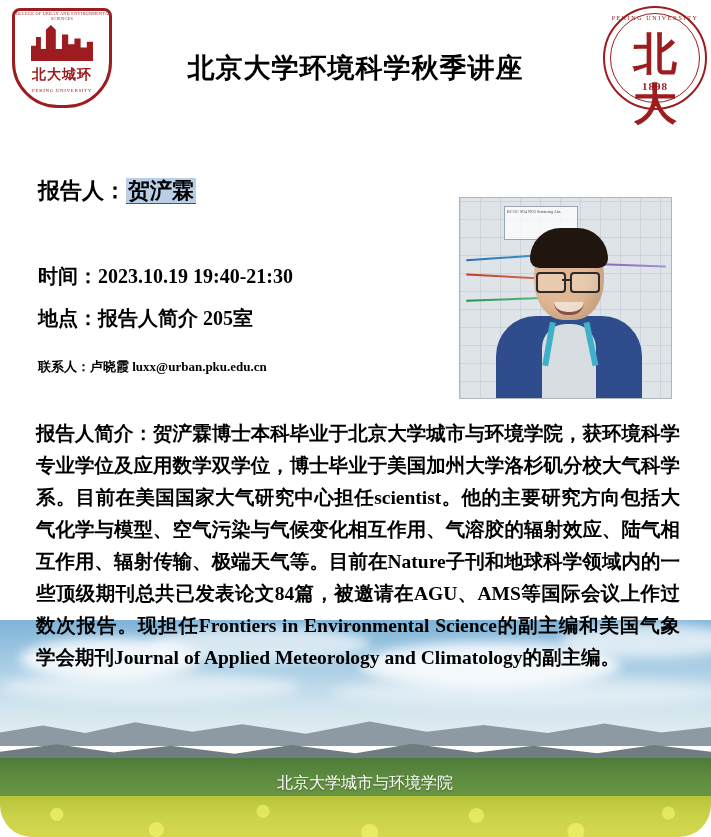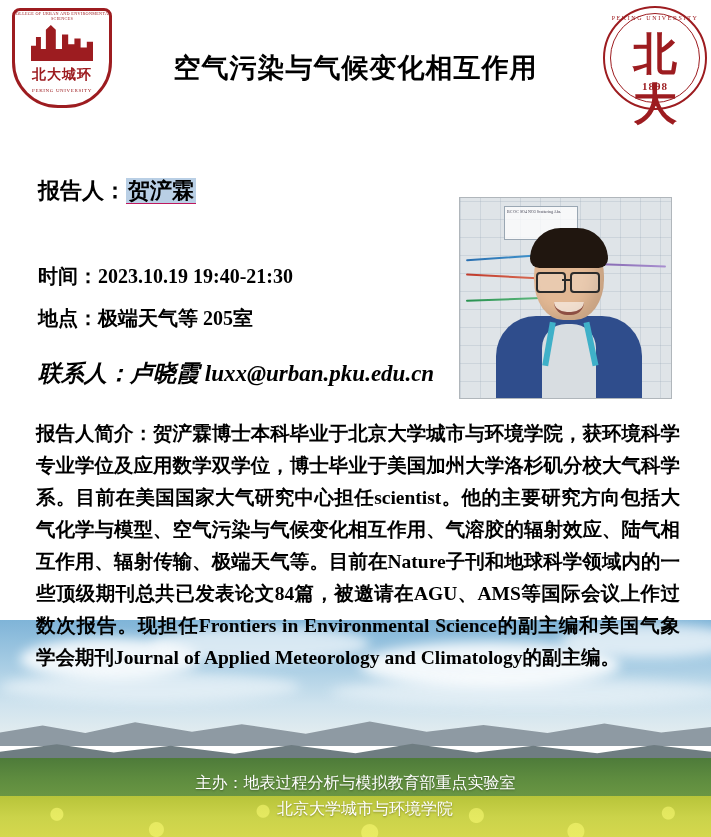--- a/index.html
+++ b/index.html
@@ -13,20 +13,21 @@
     font-family: "Liberation Serif", "DejaVu Serif", serif;
     overflow: hidden;
     position: relative;
   }
   .poster {
     position: relative;
     width: 711px;
     height: 837px;
     background: #ffffff;
     overflow: hidden;
+    border-radius: 32px;
   }
 
   
   .scenery {
     position: absolute;
     left: 0;
     top: 620px;
     width: 711px;
     height: 217px;
     overflow: hidden;
@@ -207,21 +208,21 @@
     left: 38px;
     font-size: 22px;
     color: #000;
     font-weight: bold;
     white-space: nowrap;
   }
   .line.topic   { top: 126px; }
   .line.speaker { top: 176px; }
   .line.time    { top: 263px; font-size: 20px; }
   .line.place   { top: 305px; font-size: 20px; }
-  .line.contact { top: 358px; font-size: 23px; font-style: italic; }
+  .line.contact { top: 358px; font-size: 13px; }
 
   .speaker-name {
     background: #b9cfe5;
     padding: 0 2px;
     border-bottom: 1px solid #be185d;
   }
 
   .photo {
     position: absolute;
     left: 459px; top: 197px;
@@ -376,21 +377,21 @@
   </div>
 
   <div class="logo-right">
     <div class="outer"></div>
     <div class="inner"></div>
     <div class="arc-top">PEKING UNIVERSITY</div>
     <div class="pku-glyph">北大</div>
     <div class="year">1898</div>
   </div>
 
-  <div class="title">空气污染与气候变化相互作用</div>
+  <div class="title">北京大学环境科学秋季讲座</div>
 
 
   <div class="line speaker">
     <span>报告人：</span><span class="speaker-name">贺浐霖</span>
   </div>
 
   <div class="photo">
     <div class="plot-bg"></div>
     <div class="legend">BC
 OC
@@ -411,27 +412,26 @@
     <div class="glasses-r"></div>
     <div class="glasses-bridge"></div>
     <div class="mouth"></div>
   </div>
 
   <div class="line time">
     <span>时间：</span><span>2023.10.19 19:40-21:30</span>
   </div>
 
   <div class="line place">
-    <span>地点：</span><span>极端天气等 205室</span>
+    <span>地点：</span><span>报告人简介 205室</span>
   </div>
 
   <div class="line contact">
     <span>联系人：</span><span>卢晓霞 luxx@urban.pku.edu.cn</span>
   </div>
 
   <div class="bio">报告人简介：贺浐霖博士本科毕业于北京大学城市与环境学院，获环境科学专业学位及应用数学双学位，博士毕业于美国加州大学洛杉矶分校大气科学系。目前在美国国家大气研究中心担任scientist。他的主要研究方向包括大气化学与模型、空气污染与气候变化相互作用、气溶胶的辐射效应、陆气相互作用、辐射传输、极端天气等。目前在Nature子刊和地球科学领域内的一些顶级期刊总共已发表论文84篇，被邀请在AGU、AMS等国际会议上作过数次报告。现担任Frontiers in Environmental Science的副主编和美国气象学会期刊Journal of Applied Meteorology and Climatology的副主编。</div>
 
   <div class="footer">
-    <div class="f1">主办：地表过程分析与模拟教育部重点实验室</div>
     <div class="f2">北京大学城市与环境学院</div>
   </div>
 
 </div>
 
 </body></html>

